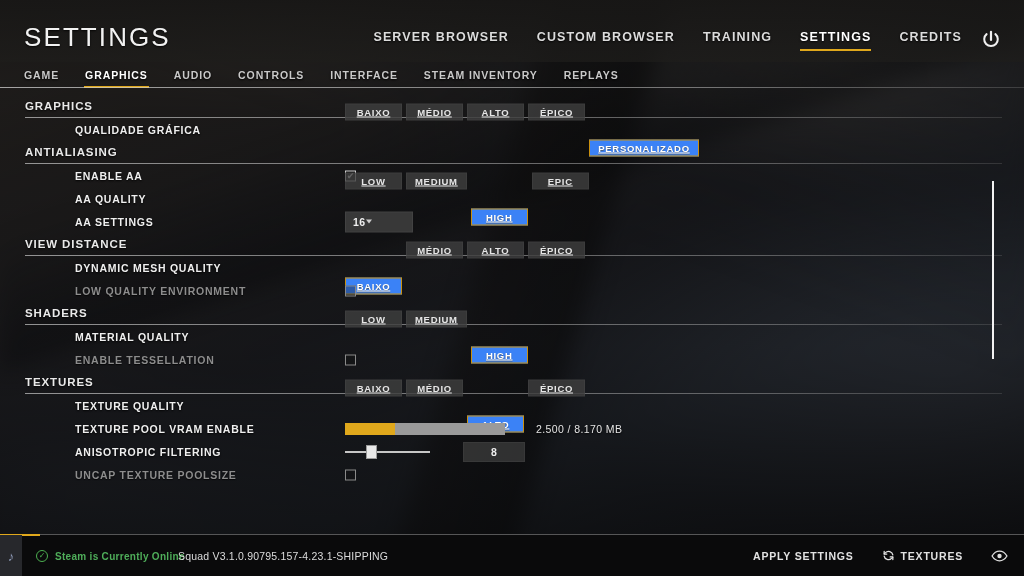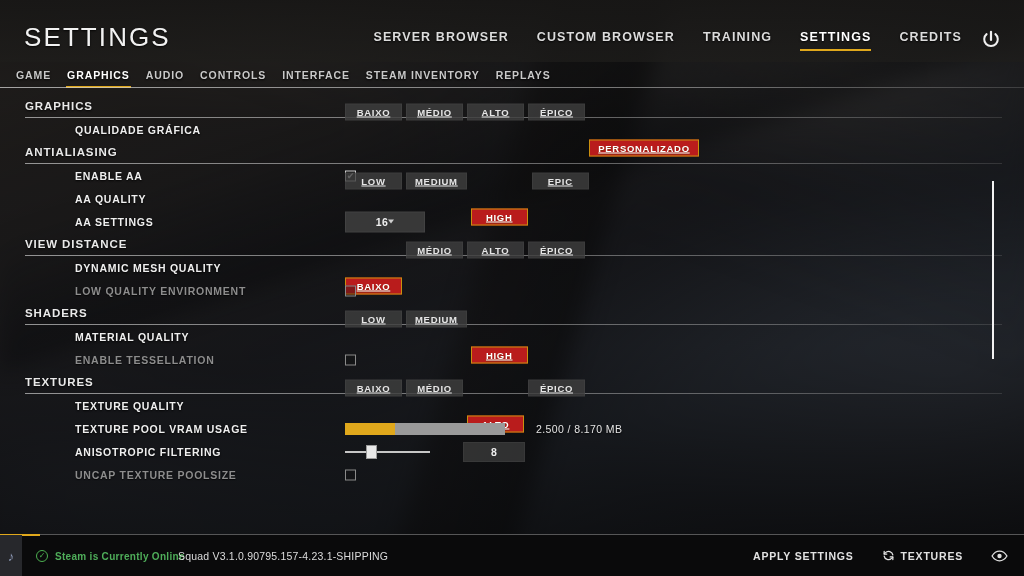--- a/index.html
+++ b/index.html
@@ -71,21 +71,21 @@
   }
   .power-btn {
     position:absolute; right:18px; top:25px;
     width:30px; height:30px; cursor:pointer;
     display:flex; align-items:center; justify-content:center;
   }
 
   
   .tabbar {
     position:absolute; left:0; top:62px; width:1024px; height:26px;
-    display:flex; align-items:flex-end; padding-left:16px; gap:16px;
+    display:flex; align-items:flex-end; padding-left:24px; gap:26px;
   }
   .tab {
     position:relative; height:26px; display:flex; align-items:center;
     font-size:10.5px; letter-spacing:.9px; font-weight:bold; color:#c9c9c9;
     cursor:pointer; text-shadow:0 1px 2px rgba(0,0,0,.9);
   }
   .tab.active { color:#ffffff; }
   .tab.active::after {
     content:""; position:absolute; left:-1px; right:-1px; bottom:0; height:2px;
     background:#e0a81c;
@@ -134,43 +134,43 @@
   .seg {
     min-width:57px; height:17px; padding:0 8px;
     display:flex; align-items:center; justify-content:center;
     background:rgba(62,62,62,.82);
     color:#e6e6e6; font-size:9.5px; letter-spacing:.7px; font-weight:bold;
     cursor:pointer; white-space:nowrap;
     border:1px solid rgba(255,255,255,.04);
     text-decoration:underline;
   }
   .seg.sel {
-    background:#b91c1c; color:#ffffff;
+    background:#3b82f6; color:#ffffff;
     border:1px solid #c9900f;
     text-shadow:0 1px 1px rgba(90,60,0,.55);
     margin-top:36px;
   }
   .seg.wide { min-width:110px; }
 
   
   .cbx {
     width:11px; height:11px; cursor:pointer;
     background:rgba(20,20,20,.55);
     border:1px solid #cfcfcf;
     display:flex; align-items:center; justify-content:center;
   }
   .cbx.dim { border-color:#8a8a8a; background:rgba(20,20,20,.35); }
   .cbx .mark { display:none; color:#ffffff; font-size:9px; line-height:1; }
   .cbx.on .mark { display:block; }
 
   
   .dd {
-    width:80px; height:21px; padding:8px 7px;
+    width:68px; height:21px; padding:8px 7px;
     background:rgba(64,64,64,.85);
-    display:flex; align-items:center; justify-content:center;
+    display:flex; align-items:center; justify-content:flex-start;
     cursor:pointer;
     border:1px solid rgba(255,255,255,.05);
   }
   .dd .ddval { font-size:10.5px; color:#efefef; font-weight:bold; letter-spacing:.5px; }
   .dd .ddcar { width:0;height:0;border-left:3.5px solid transparent;border-right:3.5px solid transparent;border-top:4px solid #cfcfcf; }
 
   
   .pbar {
     position:relative; width:160px; height:12px;
     background:#9a9a9a; cursor:pointer; overflow:hidden;
@@ -378,21 +378,21 @@
           <div class="ctrl">
             <div class="segs">
               <div class="seg">BAIXO</div>
               <div class="seg">MÉDIO</div>
               <div class="seg sel">ALTO</div>
               <div class="seg">ÉPICO</div>
             </div>
           </div>
         </div>
         <div class="row">
-          <span class="row-label">TEXTURE POOL VRAM USAGE</span>
+          <span class="row-label">TEXTURE POOL VRAM ENABLE</span>
           <div class="ctrl">
             <div class="pbar">
               <div class="pfill" style="width: 31%;"></div>
             </div>
             <span class="pbar-text">2.500 / 8.170 MB</span>
           </div>
         </div>
         <div class="row">
           <span class="row-label">ANISOTROPIC FILTERING</span>
           <div class="ctrl">

